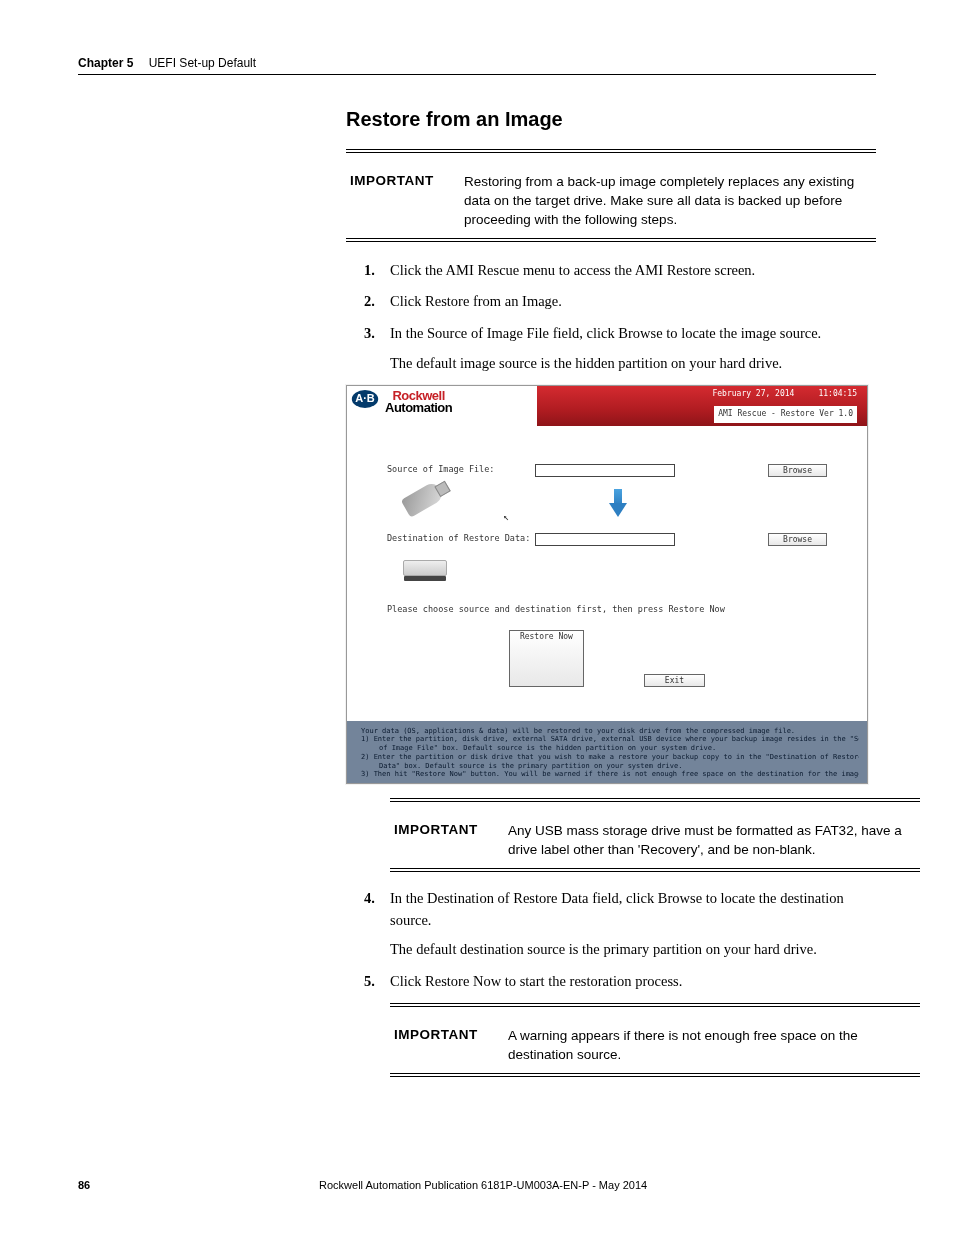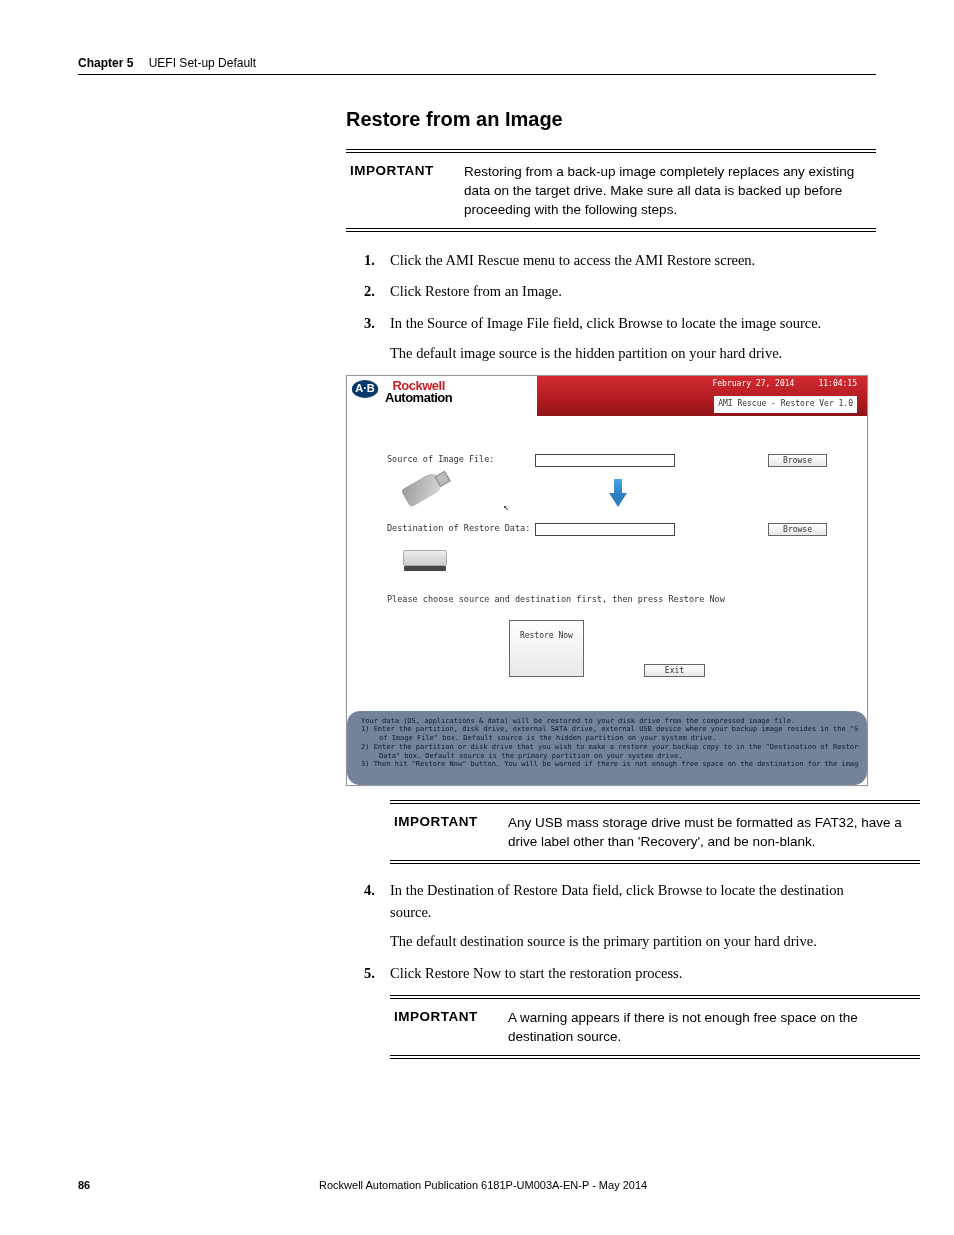--- a/index.html
+++ b/index.html
@@ -51,21 +51,21 @@
     border-bottom: 1.5px solid #000;
     margin: 8px 0 18px 0;
     padding: 0;
   }
   .callout-inner {
     display: flex;
     border-top: 0.5px solid #000;
     margin-top: 2px;
     border-bottom: 0.5px solid #000;
     margin-bottom: 2px;
-    padding: 8px 0 8px 0;
+    padding: 18px 0 8px 0;
   }
   .callout .label-cell {
     font-family: "Helvetica Neue", Arial, sans-serif;
     font-weight: 700;
     font-size: 13.5px;
     letter-spacing: 0.5px;
     padding: 2px 10px 0 4px;
     white-space: nowrap;
     flex: 0 0 104px;
   }
@@ -270,22 +270,21 @@
     justify-content: center;
     gap: 60px;
     margin-bottom: 24px;
   }
   .ss-footer {
     background: #73849a;
     color: #0a1a2f;
     font-family: "Lucida Console", Monaco, monospace;
     font-size: 7px;
     line-height: 1.25;
-    padding: 6px 8px 16px 14px;
-    border-radius: 13px;
+    padding: 6px 8px 4px 14px;
   }
   .ss-footer .fline { white-space: nowrap; overflow: hidden; }
   .indent { padding-left: 18px; }
   .nested-callout {
     margin-left: 44px;
     margin-top: 8px;
     margin-bottom: 16px;
   }
   .page-footer {
     position: absolute;
@@ -373,21 +372,21 @@
         <div class="ss-btn-col"><span class="ss-btn">Browse</span></div>
       </div>
 
       <div class="ss-icon-area" style="height:42px;">
         <div class="ss-hdd"></div>
       </div>
 
       <div class="ss-instruction">Please choose source and destination first, then press Restore Now</div>
 
       <div class="ss-action-row">
-        <span class="ss-btn" style="padding:10px 10px;">Restore Now</span>
+        <span class="ss-btn" style="padding:1px 10px;">Restore Now</span>
         <span class="ss-btn" style="padding:1px 20px;margin-top:44px;">Exit</span>
       </div>
     </div>
     <div class="ss-footer">
       <div class="fline">Your data (OS, applications &amp; data) will be restored to your disk drive from the compressed image file.</div>
       <div class="fline">1) Enter the partition, disk drive, external SATA drive, external USB device where your backup image resides in the "Source</div>
       <div class="fline indent">of Image File" box. Default source is the hidden partition on your system drive.</div>
       <div class="fline">2) Enter the partition or disk drive that you wish to make a restore your backup copy to in the "Destination of Restore</div>
       <div class="fline indent">Data" box. Default source is the primary partition on your system drive.</div>
       <div class="fline">3) Then hit "Restore Now" button. You will be warned if there is not enough free space on the destination for the image.</div>

